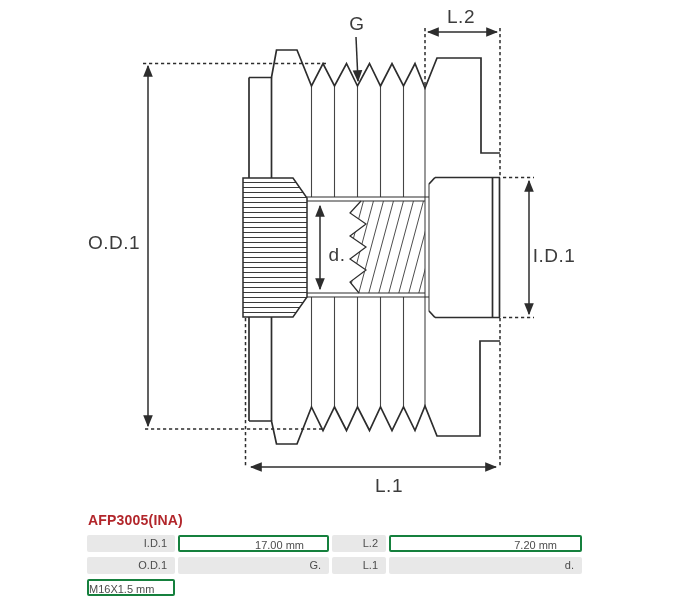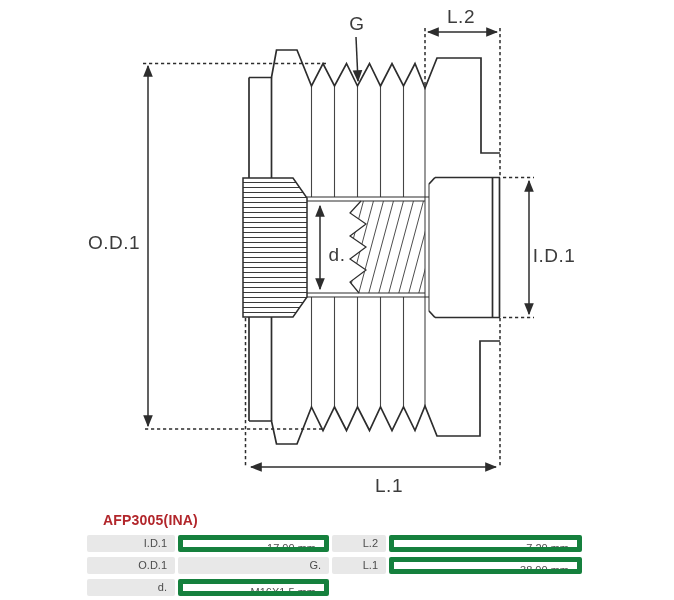--- a/index.html
+++ b/index.html
@@ -20,21 +20,21 @@
   .specs{
     position:absolute;
     left:87px;
     top:512px;
     width:500px;
   }
   .part-title{
     font-size:14px;
     font-weight:bold;
     color:#b2262b;
-    margin:0 0 7px 16px;
+    margin:0 0 7px 1px;
     letter-spacing:0.2px;
   }
   .spec-grid{
     display:grid;
     grid-template-columns:88px 151px 54px 193px;
     column-gap:3px;
     row-gap:5px;
   }
   .cell{
     box-sizing:border-box;
@@ -46,22 +46,22 @@
     border-radius:2px;
     overflow:hidden;
     white-space:nowrap;
   }
   .cell.lbl{
     background:#e8e8e8;
     padding-right:8px;
   }
   .cell.val{
     background:#ffffff;
-    border:5px solid #15803d;
-    padding-right:8px;
+    border:2px solid #15803d;
+    padding-right:23px;
   }
 </style>
 </head>
 <body>
 
 <div class="page">
 
   <svg class="drawing" width="674" height="505" viewBox="0 0 674 505">
     <defs>
       <marker id="arr" viewBox="0 0 10 10" refX="9" refY="5" markerWidth="8" markerHeight="8" orient="auto-start-reverse">
@@ -171,19 +171,18 @@
 
       <div class="cell lbl">I.D.1</div>
       <div class="cell val">17.00 mm</div>
       <div class="cell lbl">L.2</div>
       <div class="cell val">7.20 mm</div>
 
       <div class="cell lbl">O.D.1</div>
       <div class="cell lbl">G.</div>
 
       <div class="cell lbl">L.1</div>
-      <div class="cell val">38.00 mm</div>
       <div class="cell lbl">d.</div>
       <div class="cell val">M16X1.5 mm</div>
     </div>
   </div>
 
 </div>
 
 </body></html>

